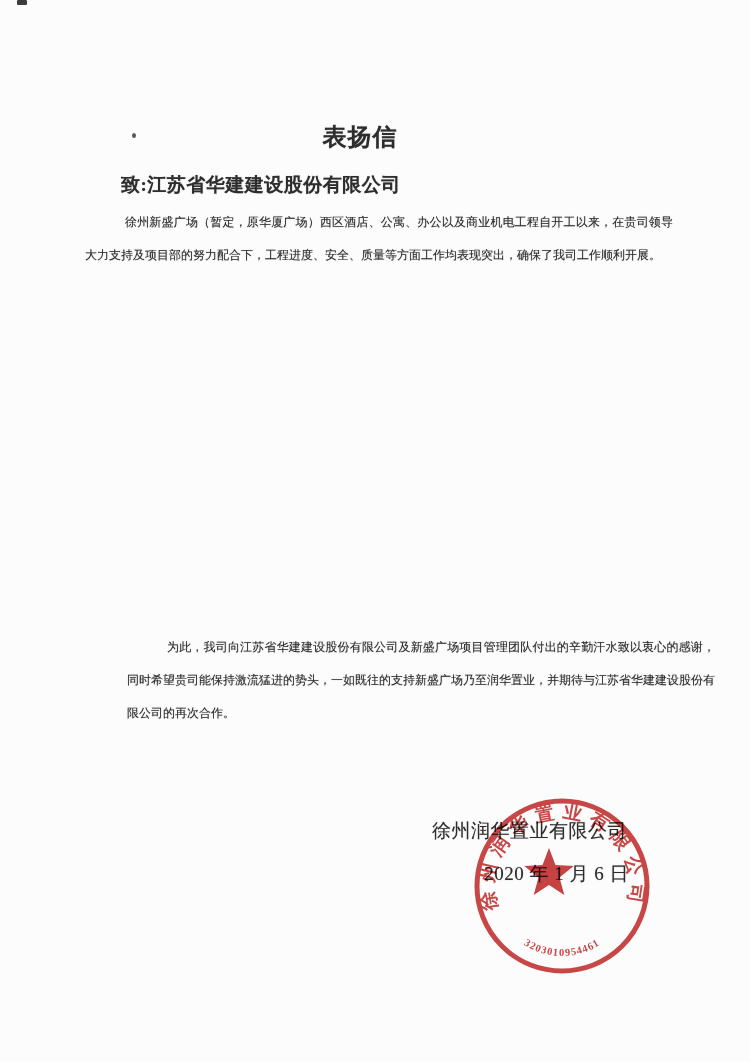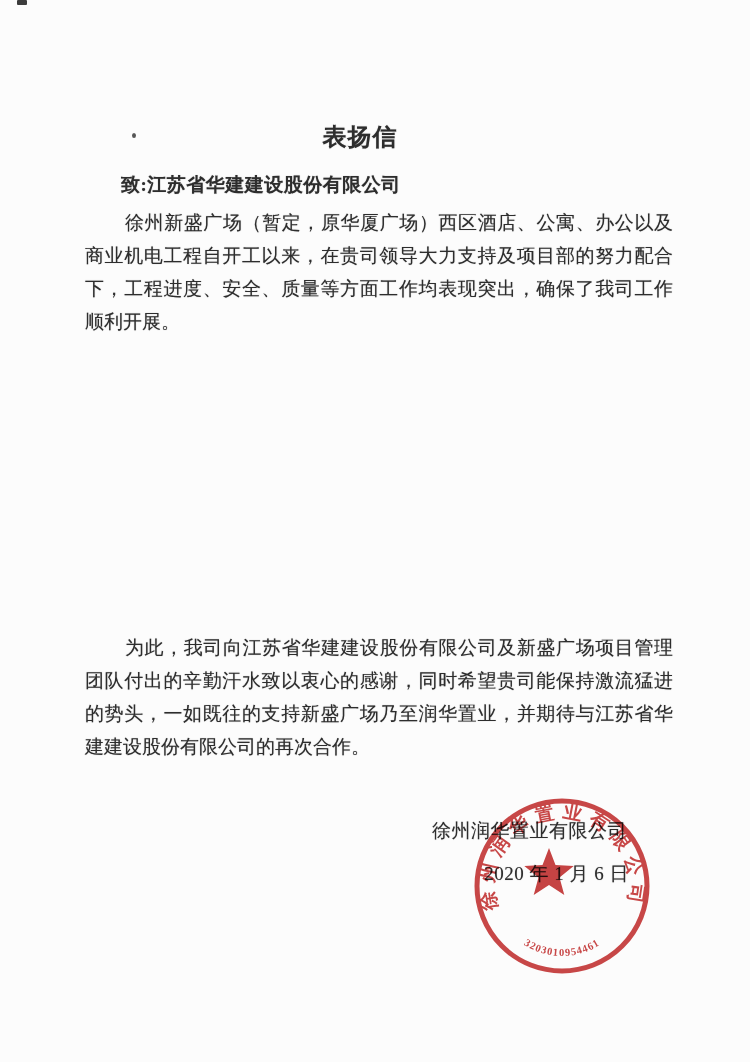--- a/index.html
+++ b/index.html
@@ -43,30 +43,30 @@
     left: 93px; top: 172px;
     font-size: 19px;
     font-weight: 600;
     letter-spacing: 0.5px;
     margin-left: 28px;
   }
   .para {
     position: absolute;
     left: 85px;
     width: 588px;
-    font-size: 19px;
+    font-size: 12px;
     line-height: 33px;
     text-align: justify;
     text-align-last: left;
     text-indent: 40px;
     margin: 0;
   }
   .para-1 { top: 206px; }
   .para-2 { top: 352px; }
-  .para-3 { top: 631px; }
+  .para-3 { top: 631px; margin-left: 42px; }
   .sig-line {
     position: absolute;
     left: 85px;
     width: 588px;
     text-align: right;
     font-size: 19px;
     letter-spacing: 0.5px;
     box-sizing: border-box;
   }
   .sig-company { top: 818px; padding-right: 46px; }

